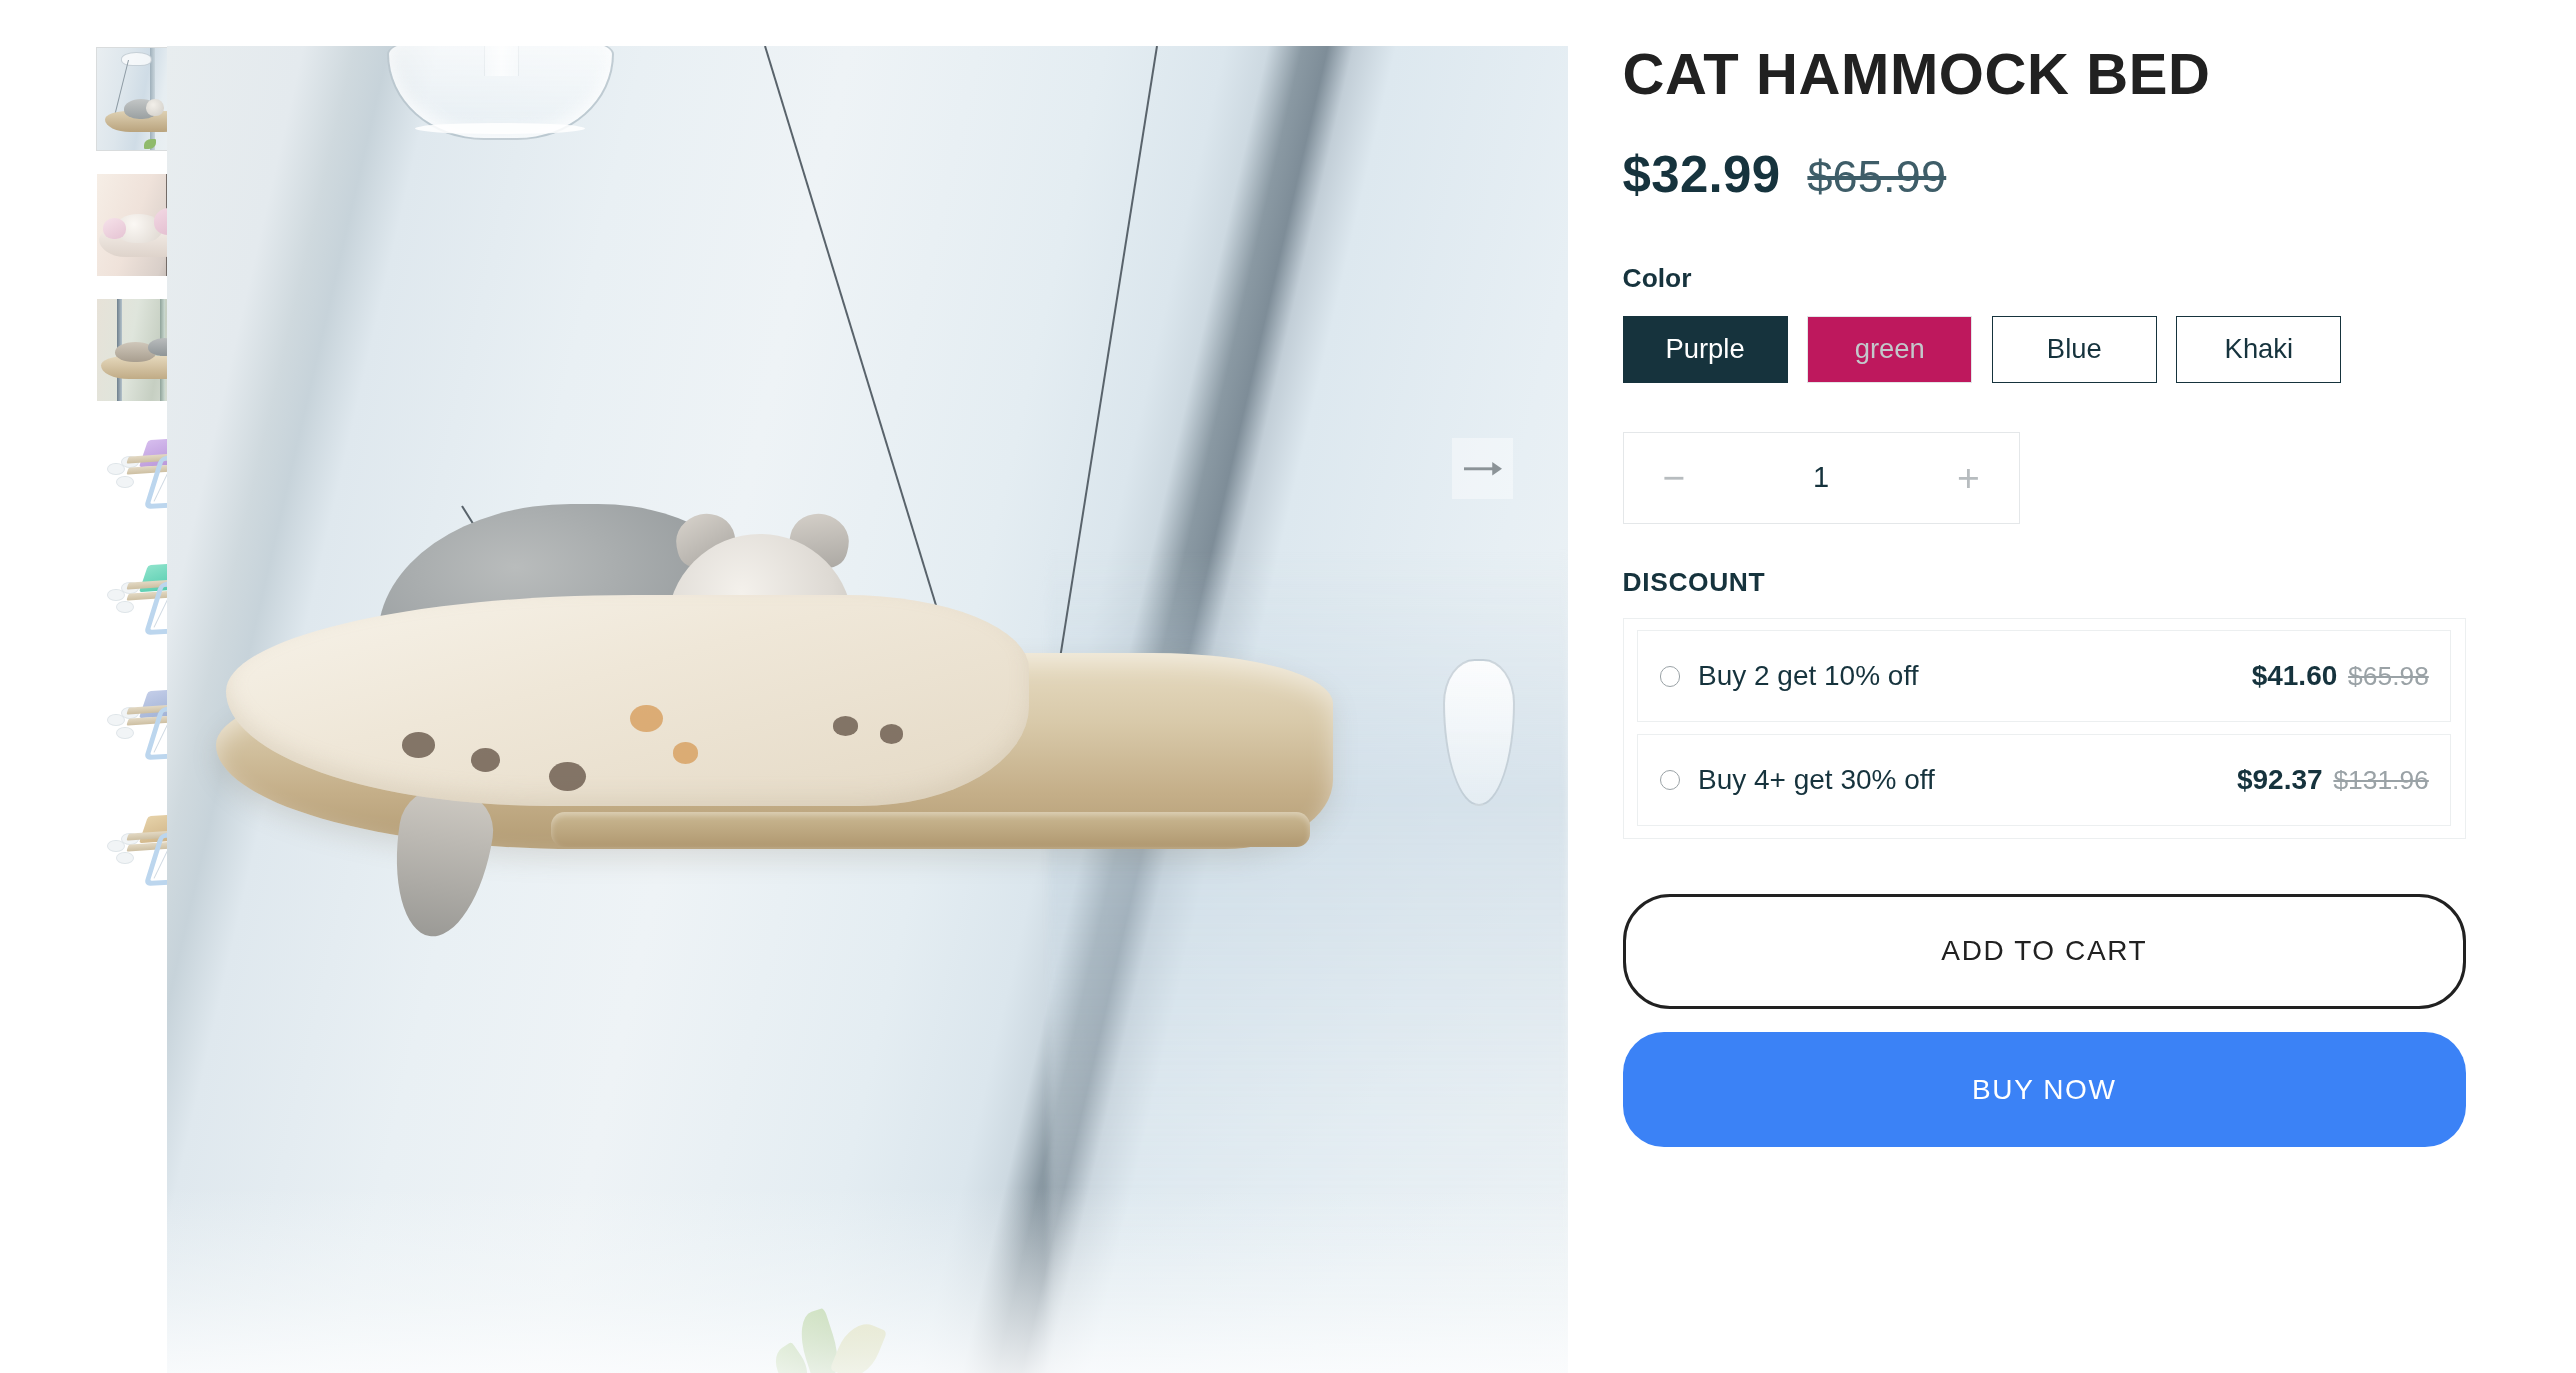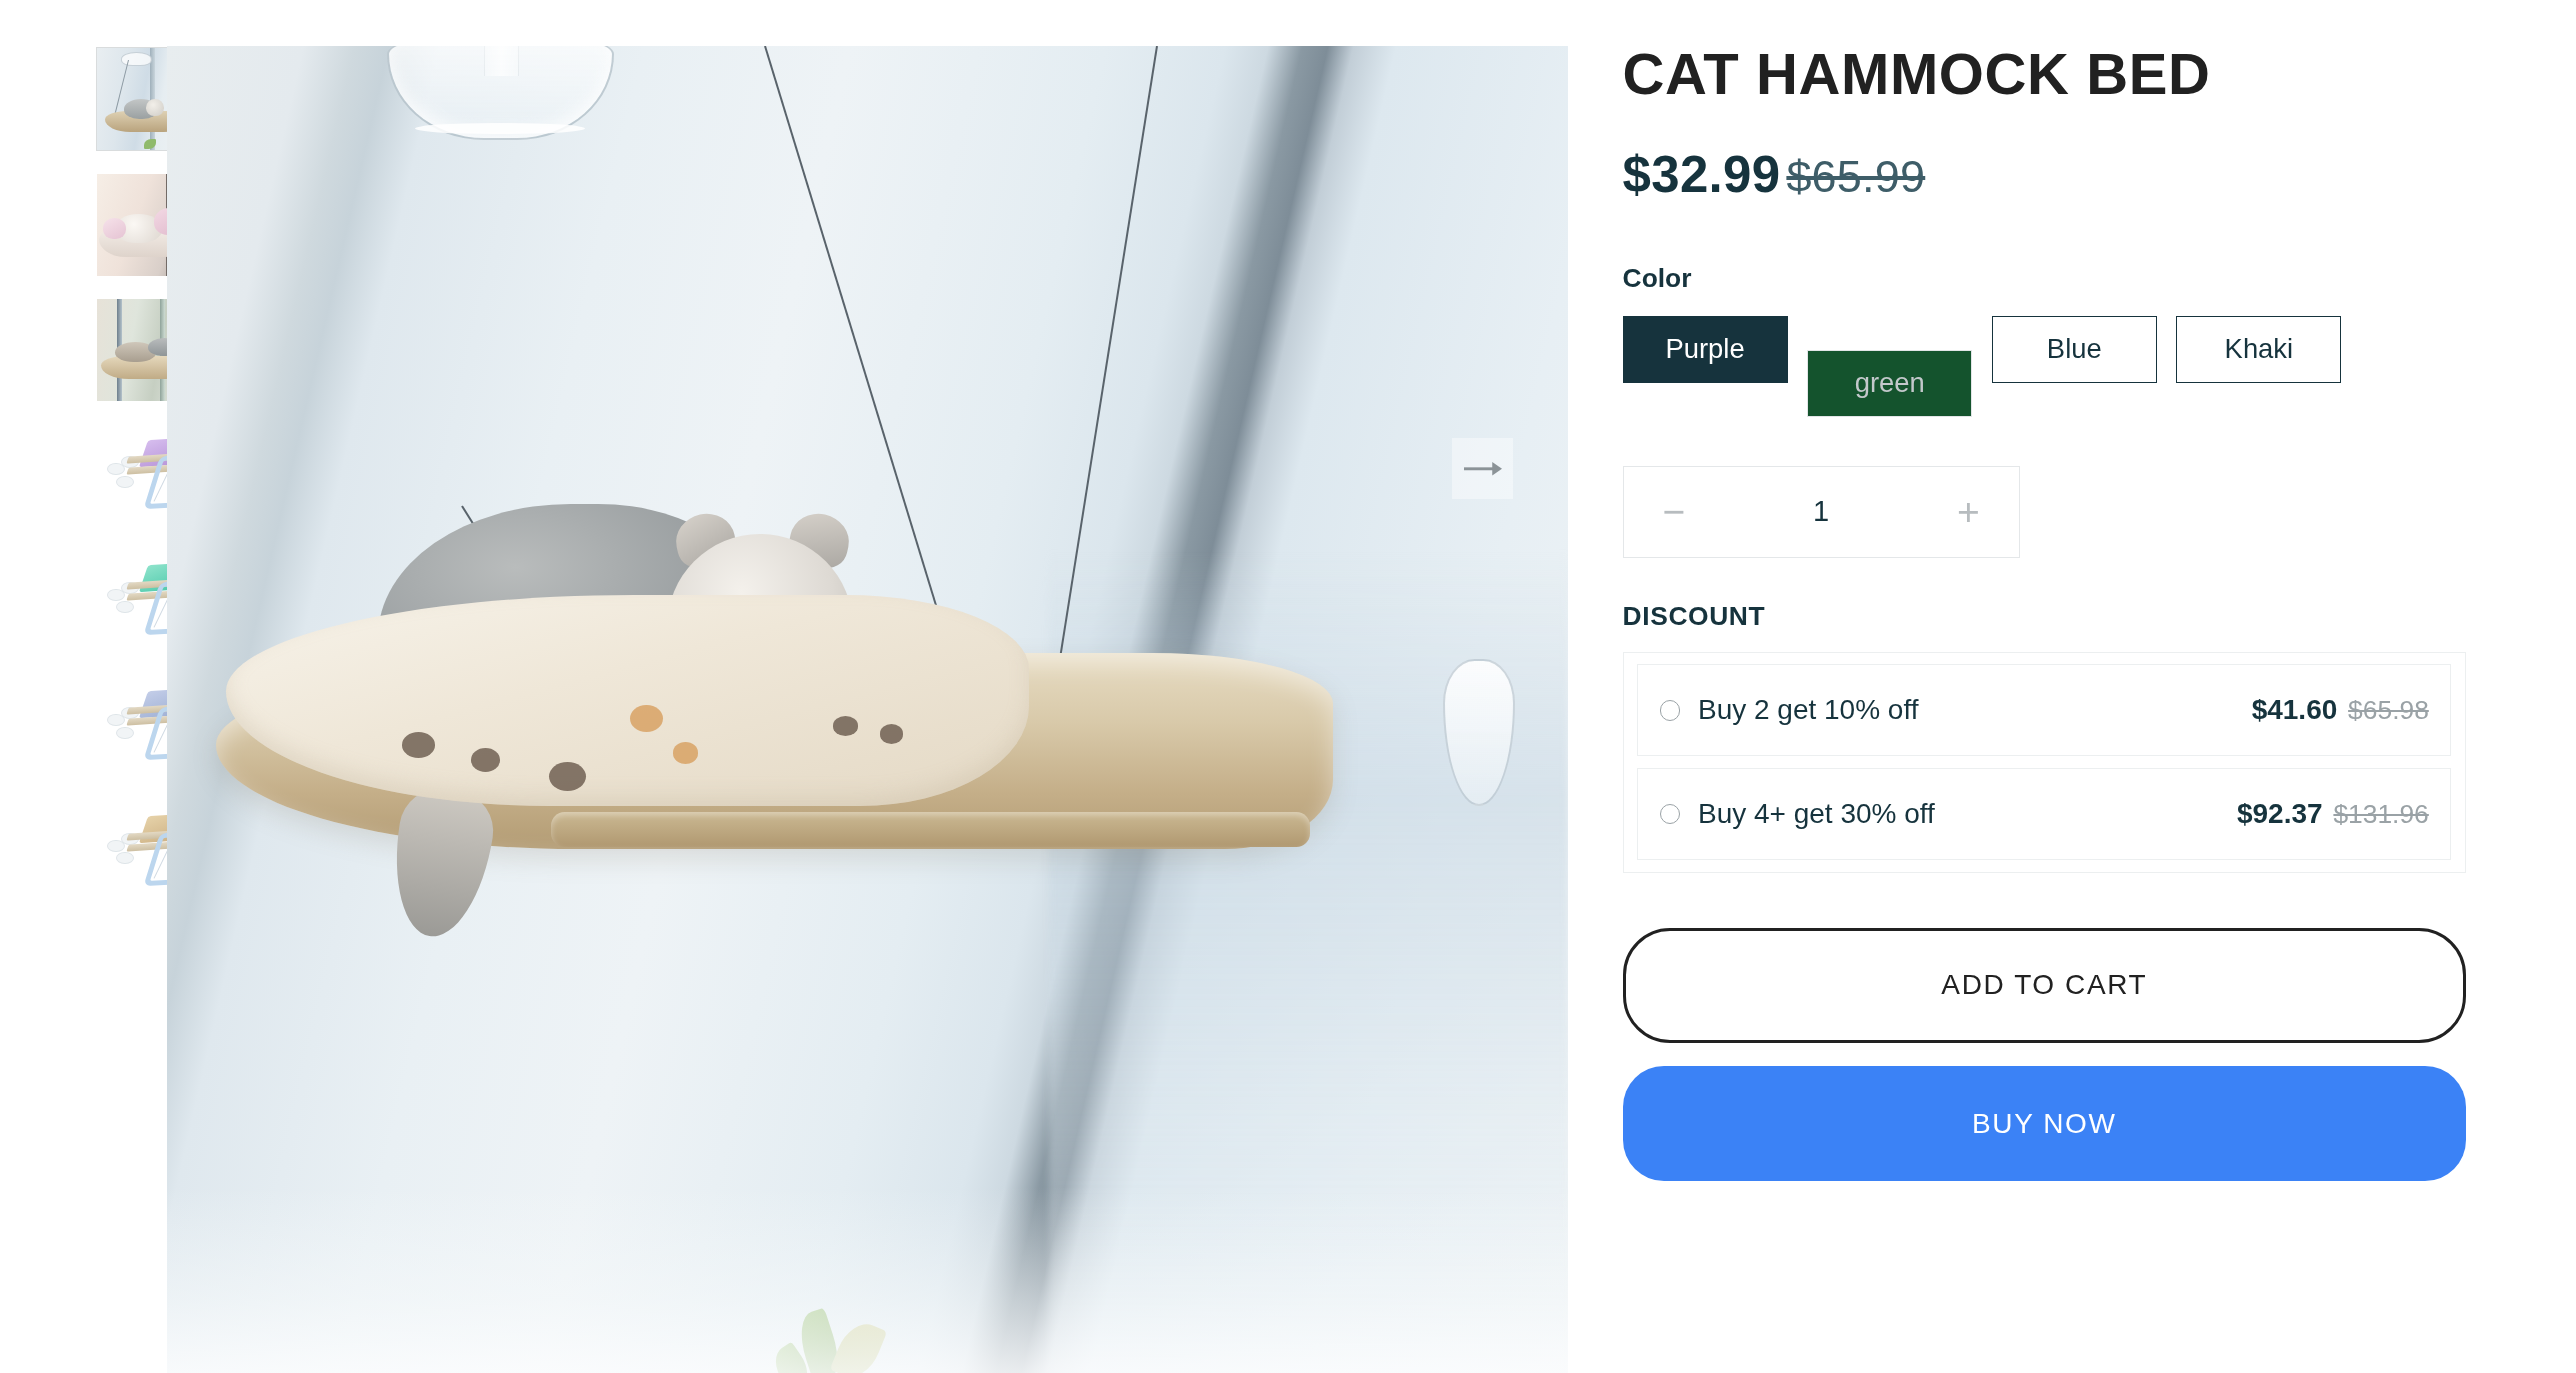--- a/index.html
+++ b/index.html
@@ -308,21 +308,21 @@
   }
   .title {
     font-size: 58px;
     line-height: 1.06;
     font-weight: 800;
     color: #212121;
     letter-spacing: 0.6px;
     margin: 0 0 41px 0;
   }
   .price-row {
-    display: flex; align-items: baseline; gap: 6px;
+    display: flex; align-items: baseline; gap: 27px;
     margin-bottom: 59px;
   }
   .price {
     font-size: 51px; font-weight: 800; color: #16333d;
     letter-spacing: 0.3px;
   }
   .compare {
     font-size: 45px; color: #3e5d68; text-decoration: line-through;
     letter-spacing: 0.2px;
   }
@@ -335,21 +335,21 @@
     min-width: 165px; height: 67px;
     display: flex; align-items: center; justify-content: center;
     font-size: 27.4px;
     border: 1.5px solid #16333d;
     color: #16333d;
     background: #ffffff;
     cursor: pointer;
     padding: 0 17.6px;
   }
   .swatch.selected { background: #16333d; color: #ffffff; border-color: #16333d; }
-  .swatch.disabled { border-color: #e2e5e7; color: #c3c8cb; background: #14532d; cursor: not-allowed; margin-top: 34px; }
+  .swatch.disabled { border-color: #e2e5e7; color: #c3c8cb; background: #be185d; cursor: not-allowed; }
 
   .qty {
     width: 397px; height: 92px;
     border: 1px solid #e4e7e9;
     display: flex; align-items: center; justify-content: space-between;
     padding: 0 33px;
     margin-bottom: 43px;
   }
   .qty button {
     background: none; border: none; cursor: pointer;

